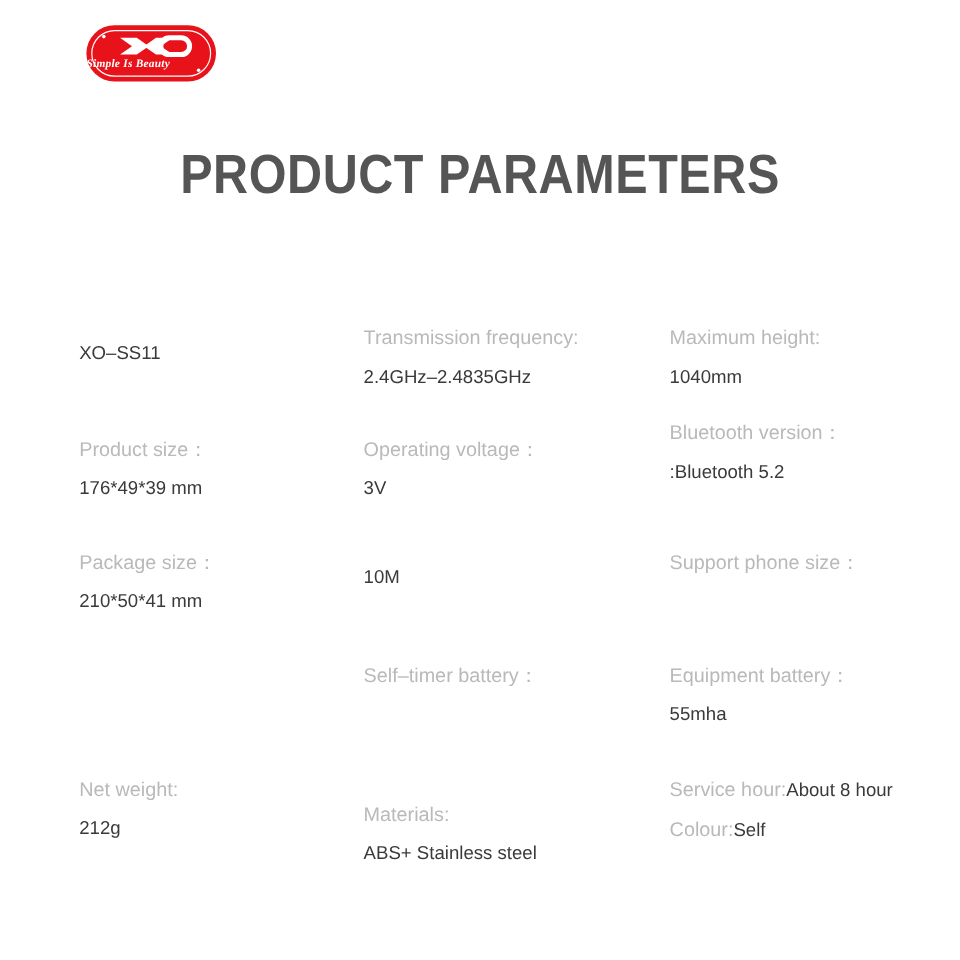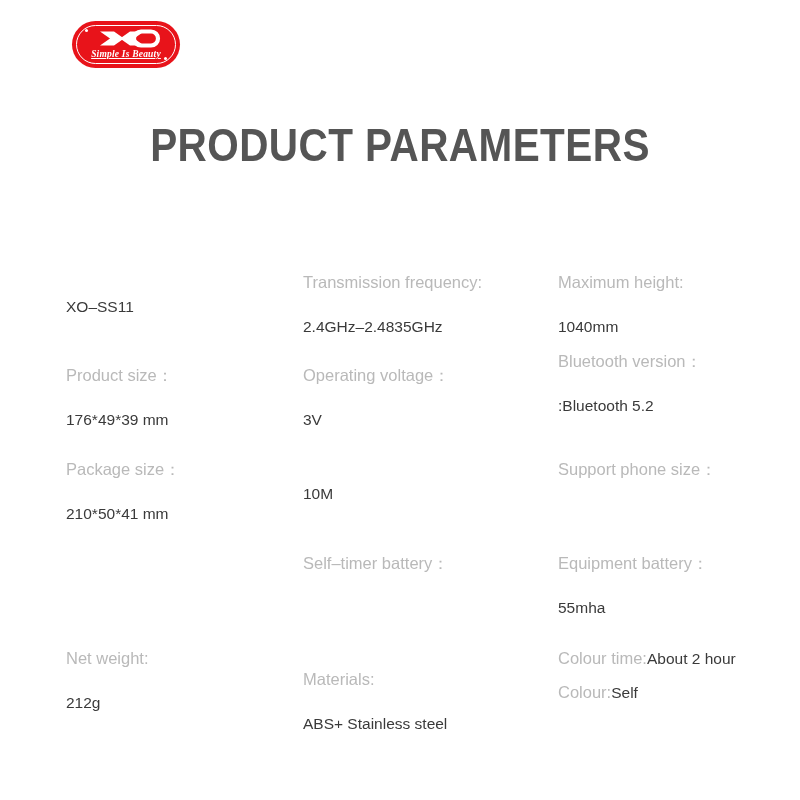--- a/index.html
+++ b/index.html
@@ -56,29 +56,27 @@
     left: 0;
     top: 5px;
     width: 100%;
     height: 25px;
   }
   .logo-tagline {
     position: absolute;
     left: 0;
     top: 28px;
     width: 100%;
-    text-align: center;
     color: #ffffff;
     font-family: "Liberation Serif", "DejaVu Serif", serif;
     font-style: italic;
     font-weight: bold;
     font-size: 9.5px;
     letter-spacing: 0.2px;
     white-space: nowrap;
-    text-decoration: underline;
   }
 
   
   #page-title {
     position: absolute;
     left: 0;
     top: 118px;
     width: 800px;
     text-align: center;
     color: #555555;
@@ -113,21 +111,21 @@
   .spec-label {
     color: #b9b9b9;
     font-size: 16.5px;
     line-height: 20px;
     white-space: nowrap;
   }
   .spec-value {
     color: #3a3a3a;
     font-size: 15.5px;
     line-height: 20px;
-    margin-top: 25px;
+    margin-top: 13px;
     white-space: nowrap;
   }
   
   .spec-row.inline .spec-value {
     margin-top: 0;
     display: inline;
   }
   .spec-row.inline .spec-label {
     display: inline;
   }
@@ -206,20 +204,20 @@
       <div class="spec-value">:Bluetooth 5.2</div>
     </div>
     <div class="spec-row" style="top:187px">
       <div class="spec-label">Support phone size：</div>
     </div>
     <div class="spec-row" style="top:281px">
       <div class="spec-label">Equipment battery：</div>
       <div class="spec-value">55mha</div>
     </div>
     <div class="spec-row inline" style="top:376px">
-      <span class="spec-label">Colour time:</span><span class="spec-value">About 2 hour</span>
+      <span class="spec-label">Service hour:</span><span class="spec-value">About 8 hour</span>
     </div>
     <div class="spec-row inline" style="top:410px">
       <span class="spec-label">Colour:</span><span class="spec-value">Self</span>
     </div>
   </div>
 
 </div>
 
 </body></html>

